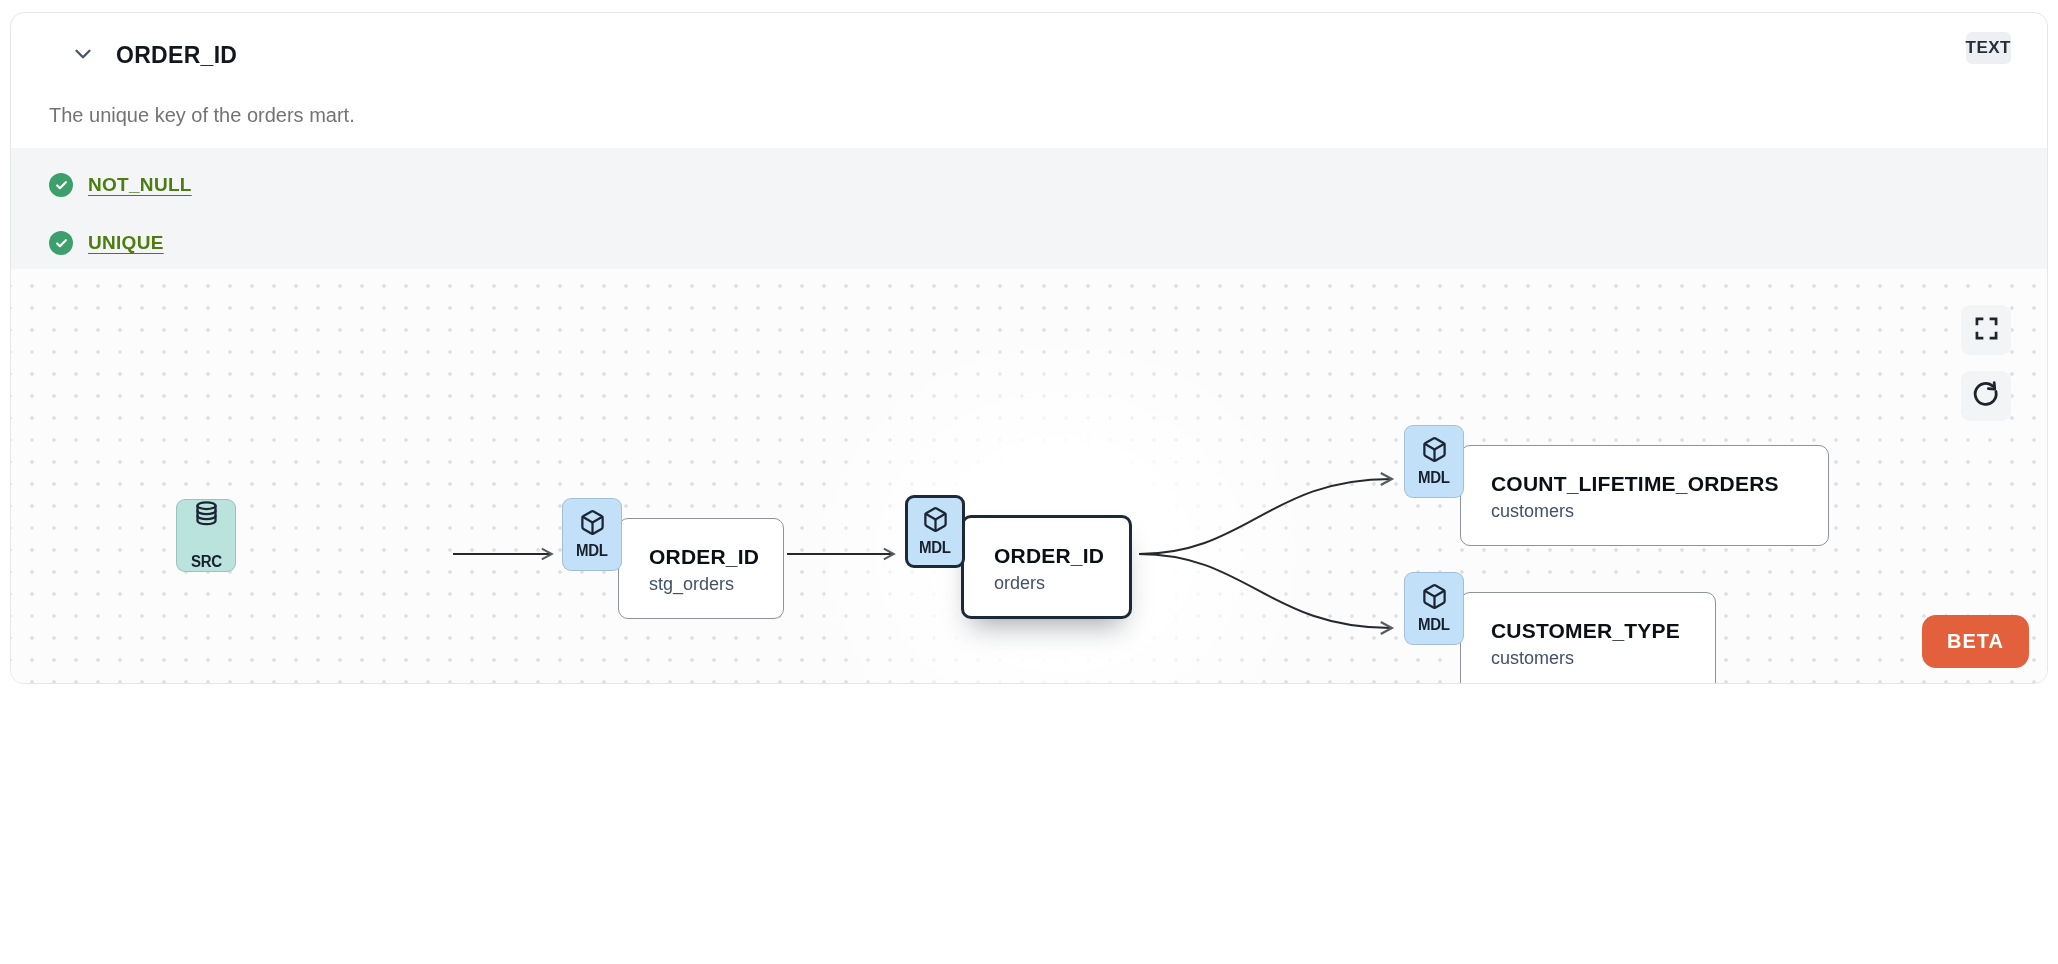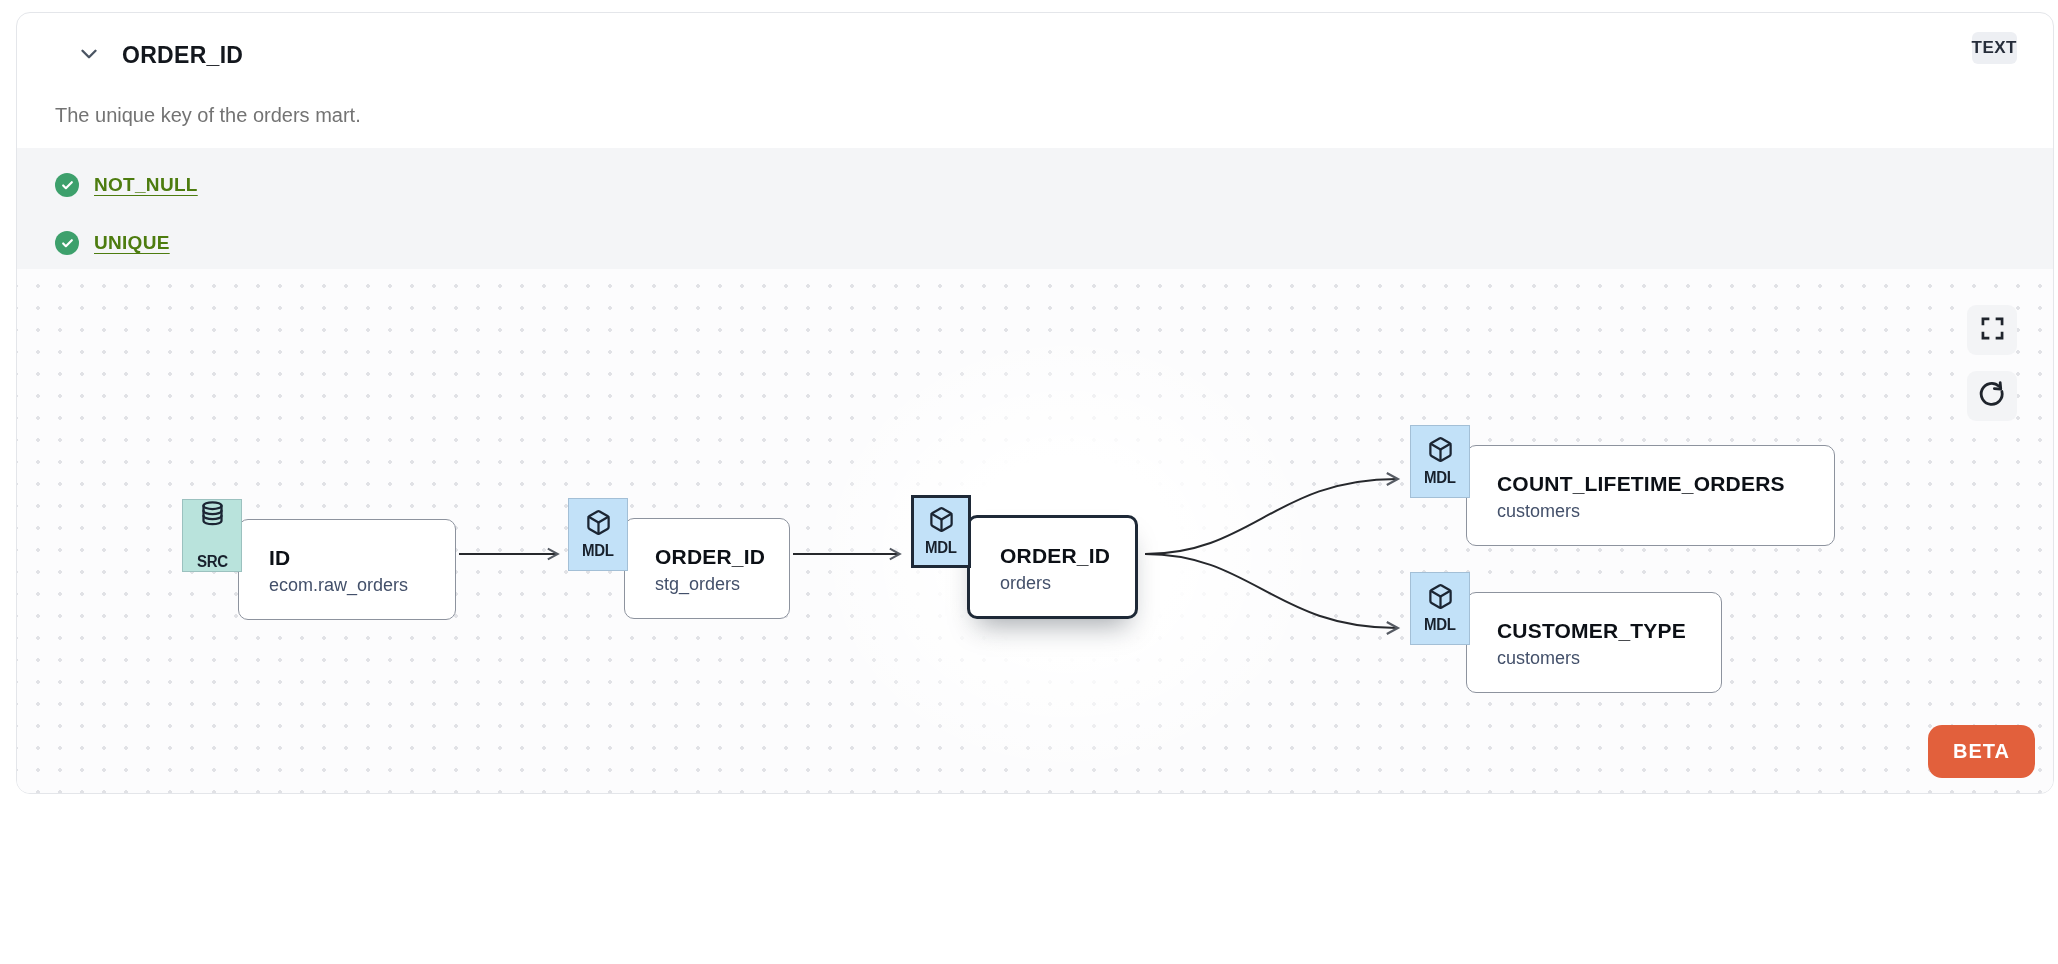--- a/index.html
+++ b/index.html
@@ -1,19 +1,19 @@
 <!DOCTYPE html>
 <html><head>
 <meta charset="utf-8">
 <style>
   * { margin:0; padding:0; box-sizing:border-box; }
   html,body { width:2058px; height:964px; background:#ffffff;
     font-family:"Liberation Sans", sans-serif; color:#151a22; }
 
-  .card { position:absolute; left:16px; top:12px; width:2038px; height:782px;
+  .card { position:absolute; left:10px; top:12px; width:2038px; height:672px;
     background:#ffffff; border:1px solid #e4e6ea; border-radius:14px; overflow:hidden; }
 
   
   .card-header { padding:26px 38px 0 38px; position:relative; }
   .title-row { display:flex; align-items:center; gap:19px; padding-left:20px; height:32px; }
   .chev-btn { width:28px; height:28px; display:flex; align-items:center; justify-content:center;
     background:none; border:none; cursor:pointer; color:#4b5563; }
   .page-title { font-size:23px; font-weight:700; letter-spacing:.3px; color:#13171d; }
   .type-badge { position:absolute; right:36px; top:19px; background:#edeff3; color:#262d3a;
     font-size:17px; font-weight:700; letter-spacing:.5px; padding:6px 0; border-radius:6px; }
@@ -33,21 +33,21 @@
     background-color:#fcfcfd;
     background-image:radial-gradient(circle, #e1e2e6 1.6px, transparent 1.7px);
     background-size:22px 22px; background-position:10px 6px; }
   .glow { position:absolute; left:790px; top:55px; width:520px; height:460px;
     background:radial-gradient(closest-side, rgba(255,255,255,1) 42%, rgba(255,255,255,0) 100%);
     pointer-events:none; }
   svg.edges { position:absolute; left:0; top:0; width:2036px; height:685px; }
 
   
   .node { position:absolute; display:flex; align-items:flex-start; cursor:pointer; }
-  .badge { width:60px; height:73px; border-radius:0; border:1px solid rgba(20,40,60,.18);
+  .badge { width:60px; height:73px; border-radius:9px; border:1px solid rgba(20,40,60,.18);
     display:flex; flex-direction:column; align-items:center; justify-content:center; gap:2px;
     position:relative; z-index:2; }
   .badge .kind { font-size:16px; font-weight:700; color:#17202c; letter-spacing:-.3px;
     transform:scaleX(.94); }
   .badge.src { background:#b9e3dc;justify-content:space-between; }
   .badge.mdl { background:#c2e1f8; }
   .nbox { margin-left:-4px; background:#ffffff; border:1px solid #8d939e; border-radius:10px;
     min-height:101px; padding:17px 22px 14px 30px; display:flex; flex-direction:column;
     justify-content:center; gap:5px;margin-top:20px; }
   .nname { font-size:21px; font-weight:700; color:#0c1016; letter-spacing:.2px; white-space:nowrap; }
@@ -127,24 +127,20 @@
         <span>
           <svg width="27" height="27" viewBox="0 0 24 24" fill="none" stroke="#1b2533" stroke-width="2" stroke-linecap="round" stroke-linejoin="round">
               <ellipse cx="12" cy="5" rx="8" ry="3"></ellipse>
               <path d="M20 9.5c0 1.66-3.58 3-8 3s-8-1.34-8-3"></path>
               <path d="M20 14c0 1.66-3.58 3-8 3s-8-1.34-8-3"></path>
               <path d="M4 5v13.5c0 1.66 3.58 3 8 3s8-1.34 8-3V5"></path>
             </svg>
         </span>
         <span class="kind">SRC</span>
       </div>
-      <div class="nbox">
-        <div class="nname">ID</div>
-        <div class="nsub">ecom.raw_orders</div>
-      </div>
     </div>
 
     <div class="node n2 w2">
       <div class="badge mdl">
         <span>
           <svg width="27" height="27" viewBox="0 0 24 24" fill="none" stroke="#1b2533" stroke-width="2" stroke-linecap="round" stroke-linejoin="round">
               <path d="M21 16V8a2 2 0 0 0-1-1.73l-7-4a2 2 0 0 0-2 0l-7 4A2 2 0 0 0 3 8v8a2 2 0 0 0 1 1.73l7 4a2 2 0 0 0 2 0l7-4A2 2 0 0 0 21 16z"></path>
               <polyline points="3.27 6.96 12 12.01 20.73 6.96"></polyline>
               <line x1="12" y1="22.08" x2="12" y2="12"></line>
             </svg>

